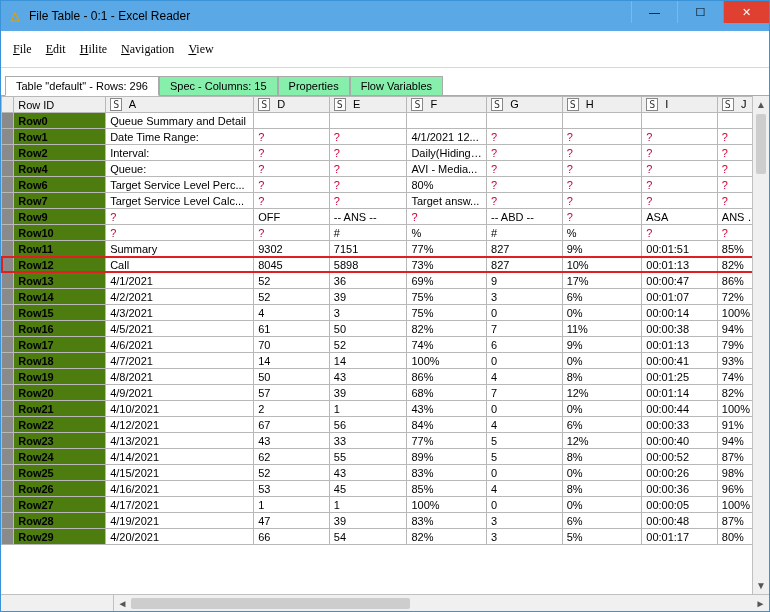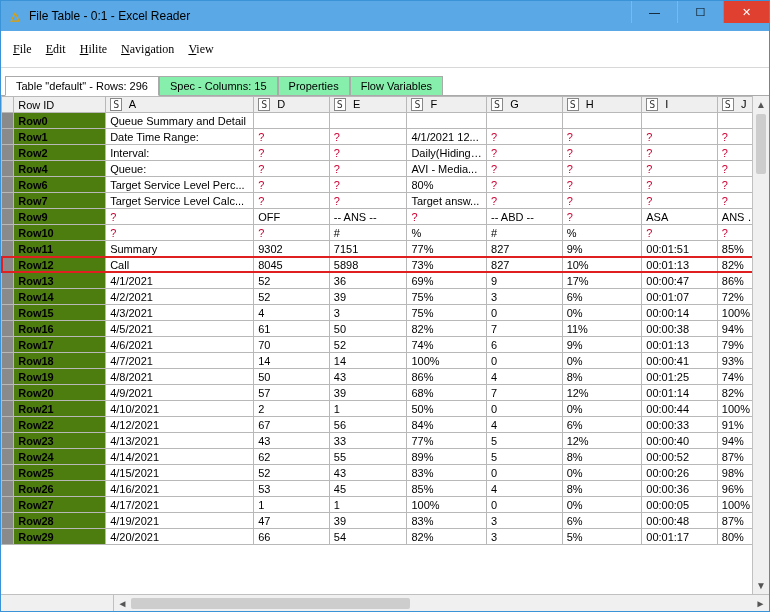--- a/index.html
+++ b/index.html
@@ -438,21 +438,21 @@
               <td>12%</td>
               <td>00:01:14</td>
               <td>82%</td>
             </tr>
             <tr>
               <td class="rowhandle"></td>
               <th class="rowid-cell">Row21</th>
               <td>4/10/2021</td>
               <td>2</td>
               <td>1</td>
-              <td>50%</td>
+              <td>43%</td>
               <td>0</td>
               <td>0%</td>
               <td>00:00:44</td>
               <td>100%</td>
             </tr>
             <tr>
               <td class="rowhandle"></td>
               <th class="rowid-cell">Row22</th>
               <td>4/12/2021</td>
               <td>67</td>

